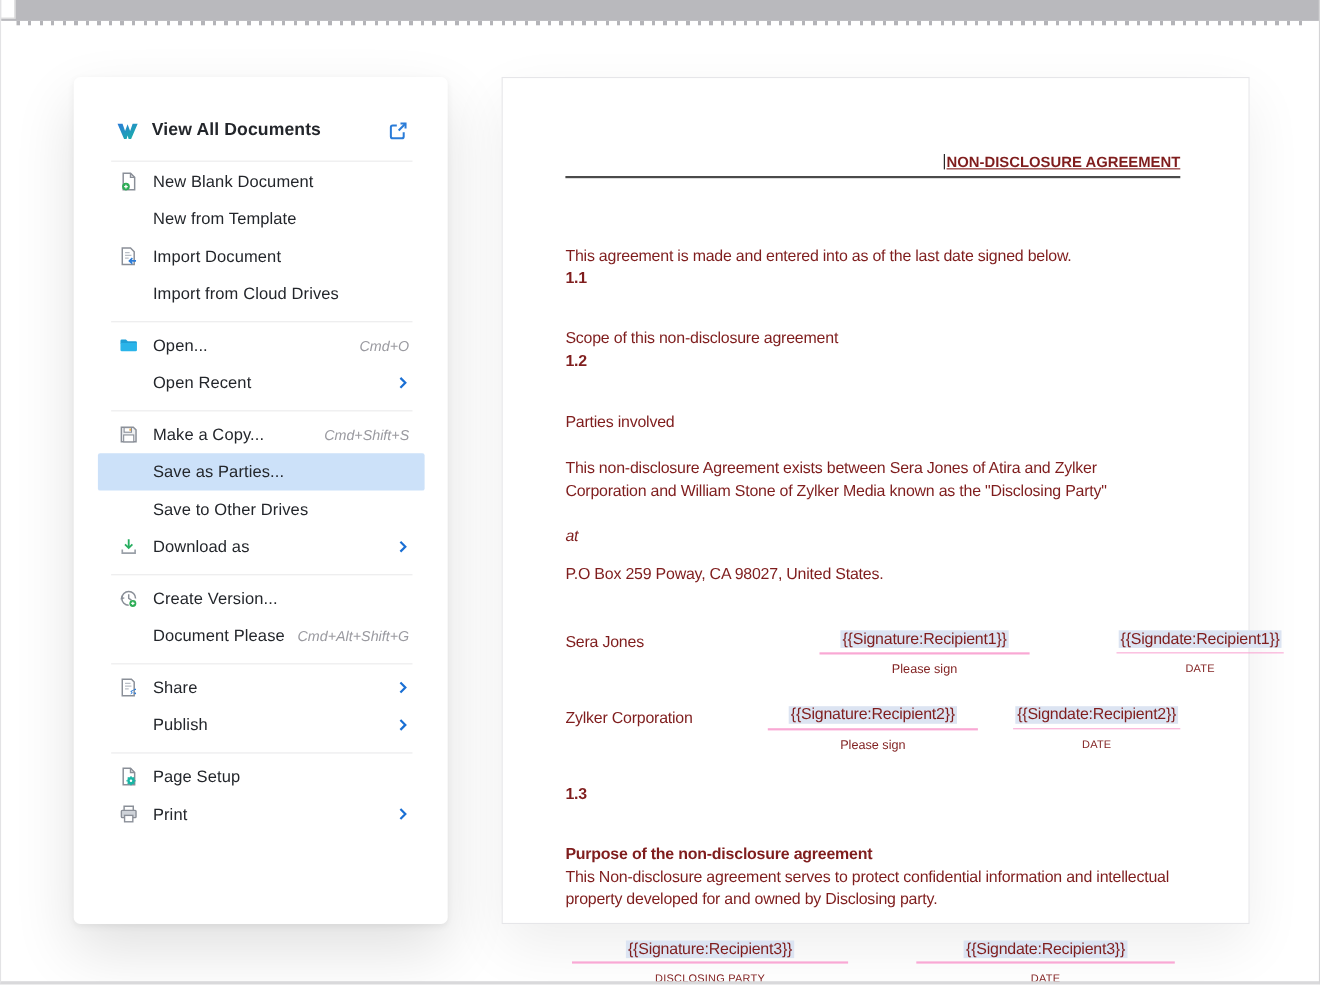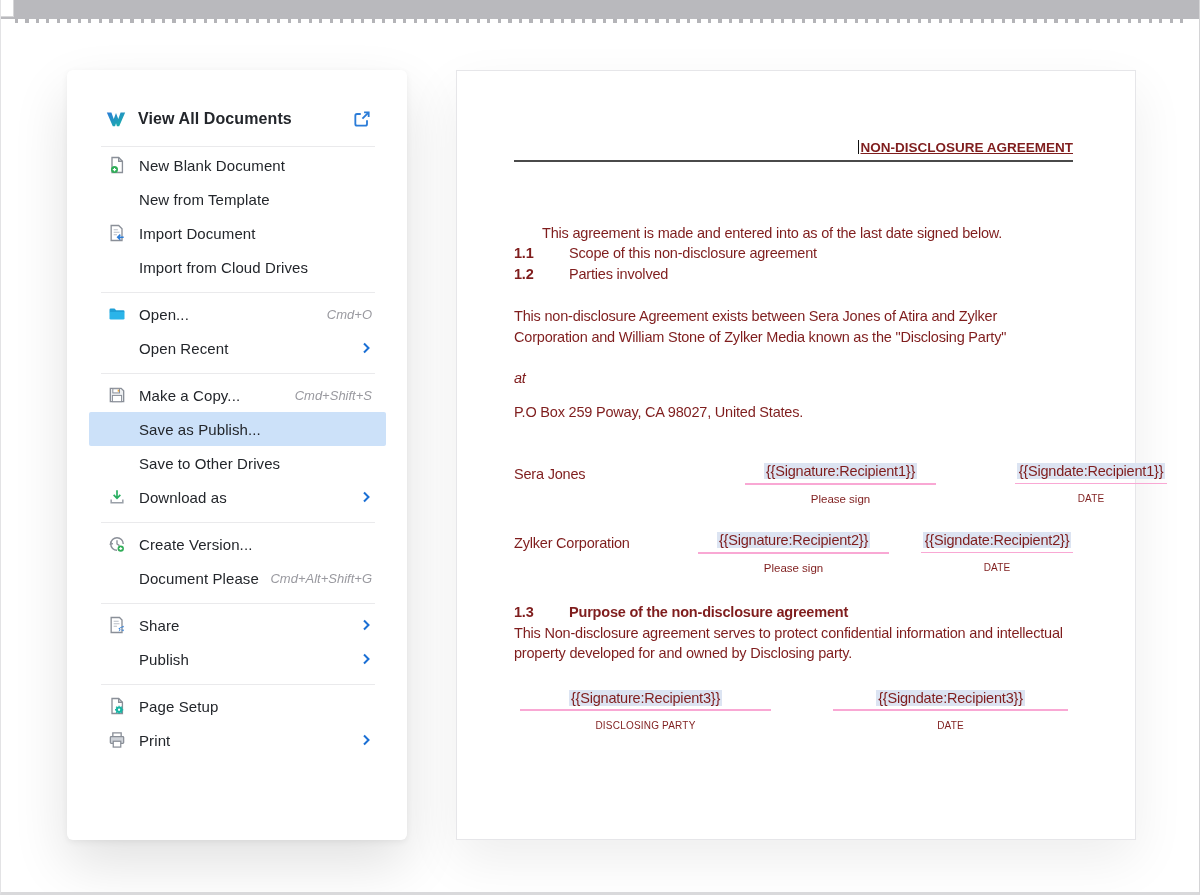--- a/index.html
+++ b/index.html
@@ -71,22 +71,22 @@
     margin-top: 67px; text-align: right;
     border-bottom: 2px solid #4a4a4a; padding-bottom: 1px;
     font-weight: bold; font-size: 13.5px; letter-spacing: 0;
   }
   .doc-header .hdr-text { text-decoration: underline; }
   .caret {
     display: inline-block; width: 1.5px; height: 14px; background: #111;
     vertical-align: -2px; margin-right: 1px;
   }
 
-  .doc-intro { margin-top: 61px; margin-left: 28px; }
-  .clause-line { display: flex; }
+  .doc-intro { margin-top: 61px; }
+  .clause-line { display: flex; flex-direction: column; }
   .clause-num { font-weight: bold; width: 55px; flex: 0 0 55px; }
 
   .doc-parties { margin-top: 22px; }
   .doc-at { margin-top: 21px; font-style: italic; }
   .doc-address { margin-top: 13px; }
 
   .sig-row { display: flex; align-items: flex-start; }
   .sig-row.row1 { margin-top: 39px; gap: 47px; }
   .sig-row.row2 { margin-top: 21px; }
   .sig-name { width: 184px; flex: 0 0 184px; padding-top: 3px; }
@@ -204,21 +204,21 @@
           <rect x="7" y="4.5" width="8" height="5" fill="#ffffff" stroke="#8a8f98" stroke-width="1.2"></rect>
           <rect x="12.8" y="5.6" width="1.6" height="2.4" fill="#f0a93c"></rect>
           <rect x="6.5" y="12.5" width="11" height="7.5" fill="#ffffff" stroke="#8a8f98" stroke-width="1.2"></rect>
         </svg>
       </span>
       <span class="mi-label">Make a Copy...</span>
       <span class="shortcut">Cmd+Shift+S</span>
     </li>
     <li class="menu-item highlighted">
       <span class="icon-box"></span>
-      <span class="mi-label">Save as Publish...</span>
+      <span class="mi-label">Save as Parties...</span>
     </li>
     <li class="menu-item">
       <span class="icon-box"></span>
       <span class="mi-label">Save to Other Drives</span>
     </li>
     <li class="menu-item">
       <span class="icon-box">
         <svg width="20" height="20" viewBox="0 0 24 24" fill="none">
           <path d="M12 4 v9 M8 9.5 l4 4 l4 -4" stroke="#27ae60" stroke-width="2"></path>
           <path d="M5 15 v4 h14 v-4" stroke="#9aa0a8" stroke-width="1.8"></path>

